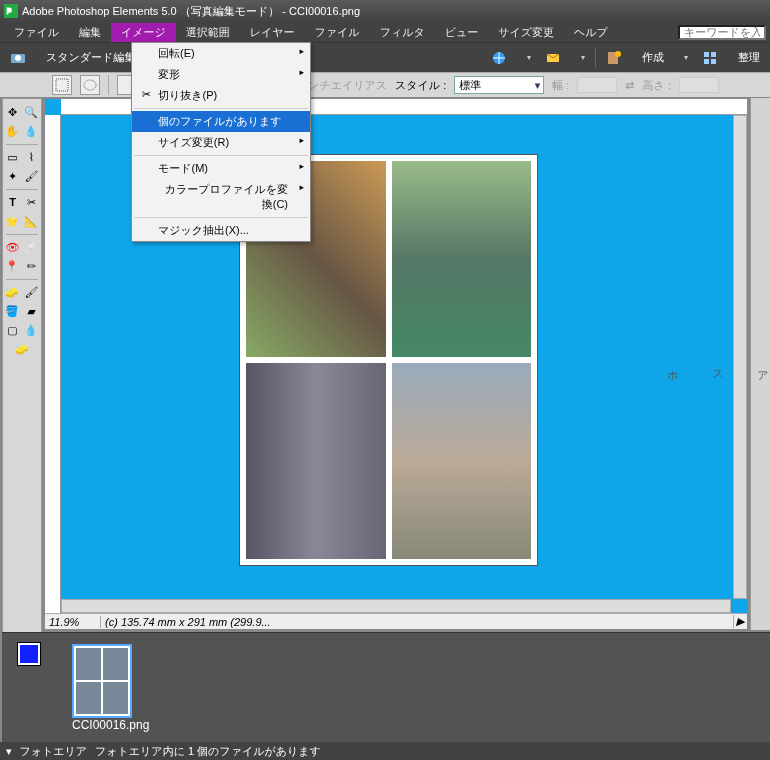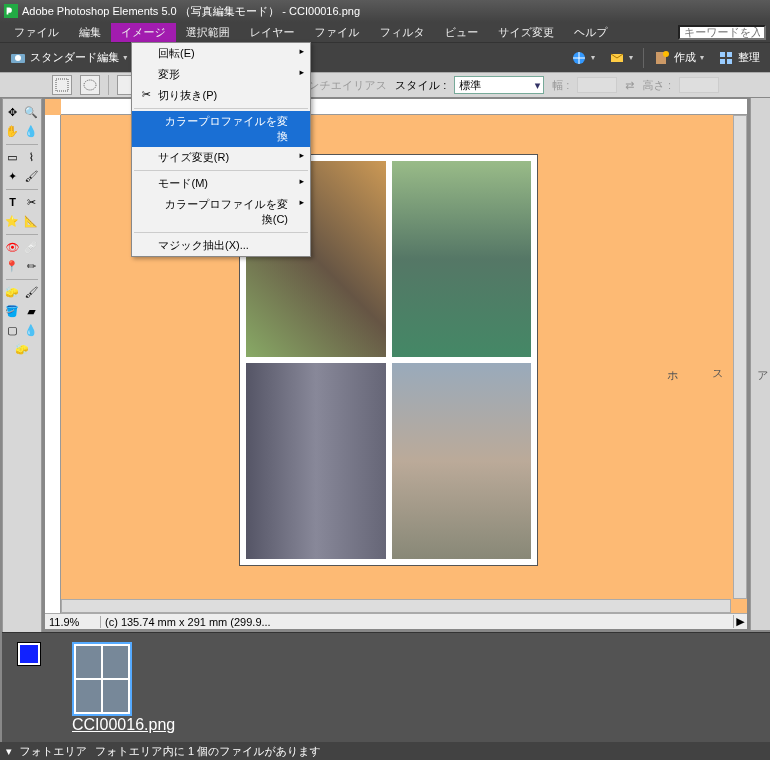--- a/index.html
+++ b/index.html
@@ -4,50 +4,50 @@
 <style>
 * { margin:0; padding:0; box-sizing:border-box; font-family:"MS UI Gothic","Meiryo",sans-serif; font-size:11px; user-select:none; }
 body { width:770px; height:760px; background:#888; overflow:hidden; position:relative; }
 .titlebar { height:22px; background:linear-gradient(#5a5a5a,#424242); color:#fff; display:flex; align-items:center; padding:0 4px; gap:4px; }
 .titlebar svg { width:14px; height:14px; }
 .menubar { height:20px; background:#424242; display:flex; align-items:center; padding:0 4px; }
 .menubar .mi { color:#eee; padding:2px 10px; cursor:default;font-family:Liberation Serif, serif; }
 .menubar .mi.active { background:#a21caf; }
 .menubar .search { margin-left:auto; background:#fff; color:#333; padding:1px 4px; width:88px; height:15px; }
 .toolbar { height:30px; background:#424242; display:flex; align-items:center; gap:6px; padding:0 6px; border-top:1px solid #333; }
-.tb-btn { display:flex; align-items:center; gap:4px; color:#fff; padding:2px 4px;justify-content:center; }
+.tb-btn { display:flex; align-items:center; gap:20px; color:#fff; padding:2px 4px;justify-content:center; }
 .tb-btn .dd { font-size:8px; color:#ccc; }
 .opts { height:26px; background:#d7d7d7; border-top:1px solid #aaa; border-bottom:1px solid #888; display:flex; align-items:center; gap:8px; padding:0 8px 0 52px; }
 .opts .box { width:20px; height:20px; border:1px solid #999; background:#eee; }
 .opts .sel { border:1px solid #7a9; background:#fff; padding:0 18px 0 4px; height:18px; display:flex; align-items:center; position:relative; }
 .opts .sel::after { content:"▾"; position:absolute; right:3px; color:#336; }
 .opts .cb { width:12px; height:12px; border:1px solid #999; background:#eee; }
 .opts .gray { color:#999; }
 .opts input { width:40px; height:16px; border:1px solid #ccc; }
-.workarea { position:absolute; top:98px; left:44px; right:22px; bottom:130px; background:#fdba74; border:1px solid #888; }
+.workarea { position:absolute; top:98px; left:44px; right:22px; bottom:130px; background:#0ea5e9; border:1px solid #888;font-style:italic; }
 .workarea .rulerx { position:absolute; top:0; left:16px; right:0; height:16px; background:#fff; border-bottom:1px solid #999; }
 .workarea .rulery { position:absolute; top:16px; left:0; width:16px; bottom:16px; background:#fff; border-right:1px solid #999; }
 .canvas { position:absolute; top:155px; left:240px; width:297px; height:410px; background:#fff; box-shadow:0 0 0 1px #555; display:grid; grid-template:1fr 1fr/1fr 1fr; gap:6px; padding:6px; }
 .canvas .ph { background:#789; overflow:hidden; }
 .statusstrip { position:absolute; bottom:0; left:0; right:0; height:16px; background:#eee; display:flex; align-items:center; border-top:1px solid #aaa; }
 .statusstrip .zoom { width:56px; border-right:1px solid #aaa; padding:0 4px; }
 .statusstrip .dim { padding:0 4px; flex:1; }
 .statusstrip .play { width:14px; text-align:center; border-left:1px solid #aaa; }
 .toolbox { position:absolute; top:98px; left:2px; width:40px; bottom:2px; background:#d7d7d7; border:1px solid #999; display:flex; flex-direction:column; align-items:center; padding-top:4px; }
 .toolbox .row { display:flex; gap:1px; margin-bottom:1px; }
 .toolbox .t { width:18px; height:18px; display:flex; align-items:center; justify-content:center; }
 .toolbox .sep { height:1px; width:32px; background:#aaa; margin:3px 0; }
 .toolbox .swatch { width:18px; height:18px; border:1px solid #000; }
 .rpanel { position:absolute; top:98px; right:0; width:20px; bottom:130px; background:#d4d4d4; border-left:1px solid #999; display:flex; flex-direction:column; align-items:center; gap:30px; padding-top:10px; writing-mode:vertical-rl; font-size:10px; color:#555; }
 .filmstrip { position:absolute; bottom:18px; left:2px; right:0; height:110px; background:#535353; border-top:1px solid #333; display:flex; align-items:center; padding-left:70px; }
 .filmstrip .sw { position:absolute; left:16px; top:10px; width:22px; height:22px; background:#11f; border:2px solid #fff; box-shadow:0 0 0 1px #000; }
 .filmstrip .thumb { width:62px; text-align:center; }
 .filmstrip .thumb .tb { width:60px; height:74px; background:#fff; border:2px solid #5af; display:grid; grid-template:1fr 1fr/1fr 1fr; gap:2px; padding:2px; }
 .filmstrip .thumb .tb div { background:#789; }
-.filmstrip .fn { color:#fff; font-size:16px; margin-top:0;text-decoration:underline; }
+.filmstrip .fn { color:#fff; font-size:12px; margin-top:0; }
 .statusbar { position:absolute; bottom:0; left:0; right:0; height:18px; background:#424242; color:#fff; display:flex; align-items:center; padding:0 6px; gap:8px; }
 .dropdown { position:absolute; top:42px; left:131px; width:180px; background:#f2f2f2; border:1px solid #888; box-shadow:2px 2px 4px rgba(0,0,0,.3); z-index:100;text-align:right; }
 .dropdown .dmi { padding:3px 22px 3px 26px; position:relative; display:flex; justify-content:space-between; }
 .dropdown .dmi.hl { background:#1a6fd4; color:#fff; }
 .dropdown .dsep { height:1px; background:#ccc; margin:2px 2px; }
 .dropdown .arr::after { content:"▸"; position:absolute; right:6px; font-size:9px; }
 .dropdown .ico { position:absolute; left:5px; top:3px; width:14px; height:14px; }
 .scrollb { position:absolute; background:#ddd; border:1px solid #aaa; }
 </style>
 </head>
@@ -255,21 +255,21 @@
     </div>
     <div class="dmi arr">
       <span>変形</span>
     </div>
     <div class="dmi">
       <span class="ico">✂</span>
       <span>切り抜き(P)</span>
     </div>
     <div class="dsep"></div>
     <div class="dmi hl">
-      <span>カラープロファイルを変換</span>
+      <span>個のファイルがあります</span>
     </div>
     <div class="dmi arr">
       <span>サイズ変更(R)</span>
     </div>
     <div class="dsep"></div>
     <div class="dmi arr">
       <span>モード(M)</span>
     </div>
     <div class="dmi arr">
       <span>カラープロファイルを変換(C)</span>

